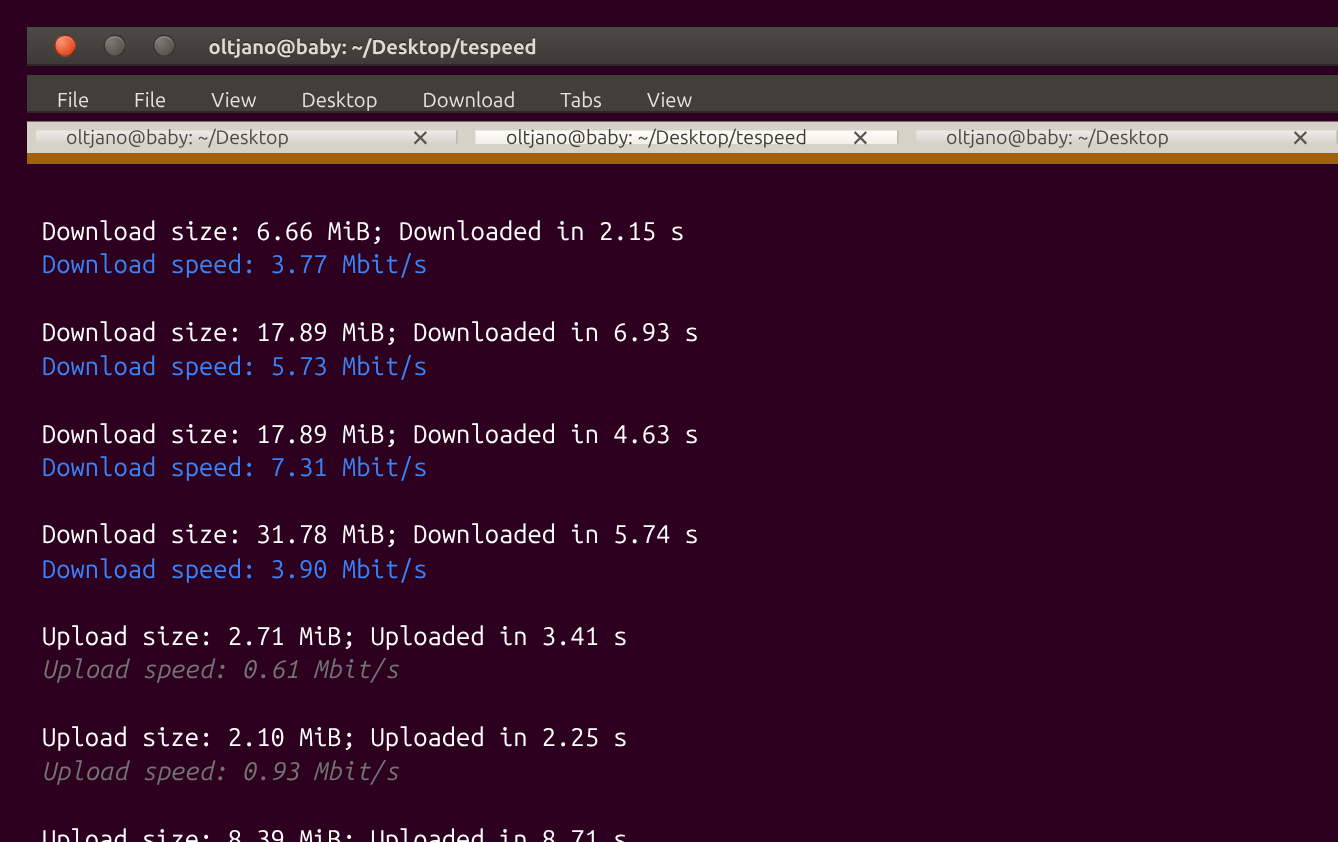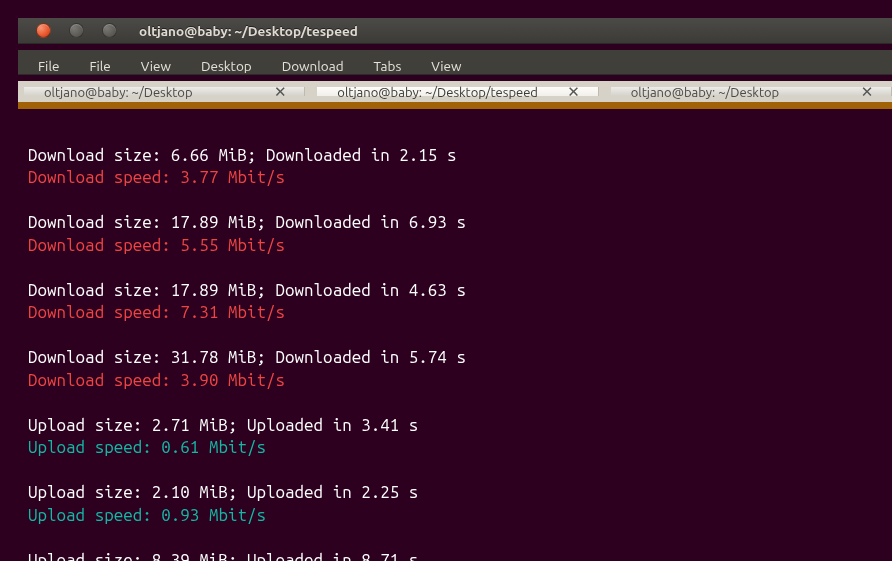--- a/index.html
+++ b/index.html
@@ -87,22 +87,22 @@
     background: #2c001e;
     color: #ffffff;
     font-family: "Ubuntu Mono","DejaVu Sans Mono","Liberation Mono",monospace;
     font-size: 17px;
     line-height: 22.5px;
     padding: 6px 4px 0 4px;
     height: calc(561px - 26px - 25px - 28px);
     white-space: pre;
     overflow: hidden;
   }
-  .red   { color: #ef4444; text-align: right; }
-  .green { color: #14b8a6; }
+  .red   { color: #3b82f6; text-align: right; }
+  .green { color: #737373; font-style: italic; }
   .cursor {
     display: inline-block;
     width: 9px; height: 18px;
     background: #ffffff;
     vertical-align: -2px;
   }
 </style>
 </head>
 <body>
 
@@ -138,21 +138,21 @@
     <span class="tab-label">oltjano@baby: ~/Desktop</span>
     <span class="tab-close">✕</span>
   </div>
 </div>
 
 <div class="term"><span></span>
 <span>Download size: 6.66 MiB; Downloaded in 2.15 s</span>
 <span class="red">Download speed: 3.77 Mbit/s</span>
 <span></span>
 <span>Download size: 17.89 MiB; Downloaded in 6.93 s</span>
-<span class="red">Download speed: 5.55 Mbit/s</span>
+<span class="red">Download speed: 5.73 Mbit/s</span>
 <span></span>
 <span>Download size: 17.89 MiB; Downloaded in 4.63 s</span>
 <span class="red">Download speed: 7.31 Mbit/s</span>
 <span></span>
 <span>Download size: 31.78 MiB; Downloaded in 5.74 s</span>
 <span class="red">Download speed: 3.90 Mbit/s</span>
 <span></span>
 <span>Upload size: 2.71 MiB; Uploaded in 3.41 s</span>
 <span class="green">Upload speed: 0.61 Mbit/s</span>
 <span></span>

